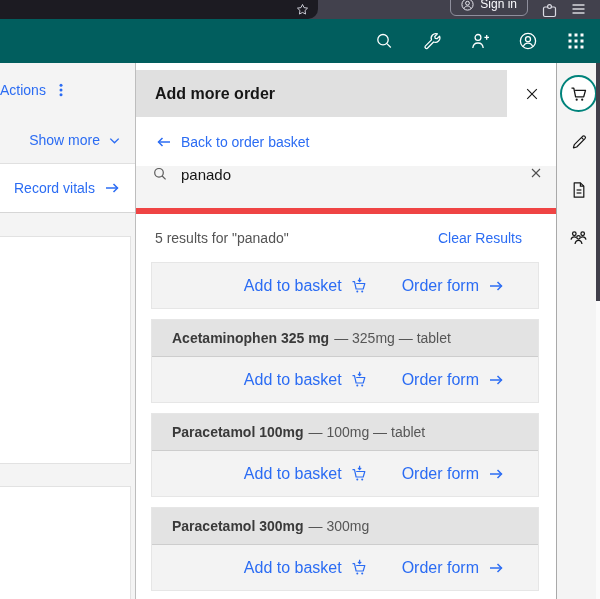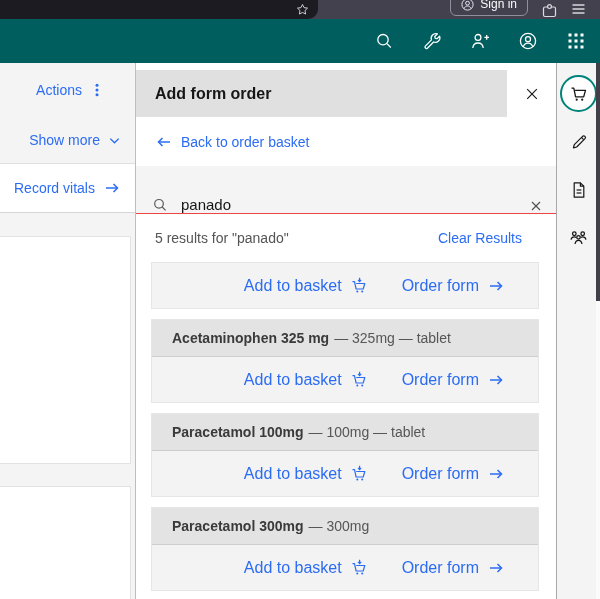--- a/index.html
+++ b/index.html
@@ -30,36 +30,36 @@
     font-family:"Liberation Sans",sans-serif;
   }
   .chrome-icon{margin-top:2px;display:flex;align-items:center;justify-content:center;}
   
   .app-header{height:44px;background:var(--teal);display:flex;justify-content:flex-end;align-items:center;}
   .hdr-btn{width:48px;height:44px;display:flex;align-items:center;justify-content:center;background:transparent;border:none;padding:0;}
   
   .main{position:relative;height:536px;display:flex;background:#fff;}
   
   .left-col{width:135px;background:#f4f4f4;display:flex;flex-direction:column;overflow:hidden;}
-  .row-actions{height:54px;display:flex;align-items:center;justify-content:flex-end;padding-right:31px;gap:8px;}
+  .row-actions{height:54px;display:flex;align-items:center;justify-content:flex-start;padding-right:10px;gap:8px;}
   .row-showmore{height:47px;border-bottom:1px solid #e0e0e0;display:flex;align-items:center;justify-content:flex-end;padding-right:13px;gap:7px;}
   .row-vitals{height:49px;background:#fff;border-bottom:1px solid #d6d6d6;display:flex;align-items:center;padding-left:14px;gap:9px;}
   .link{color:var(--blue);font-size:14px;cursor:pointer;}
   .chart-bg{flex:1;position:relative;background:#f4f4f4;}
   .chart-card{position:absolute;left:-18px;width:149px;background:#fff;border:1px solid #e2e2e2;}
   .chart-card.c1{top:23px;height:228px;}
   .chart-card.c2{top:273px;height:240px;}
   
   .overlay{width:422px;background:#fff;border-left:1px solid #bdbdbd;border-right:1px solid #a9a9a9;padding-top:7px;display:flex;flex-direction:column;}
   .panel-hdr{height:47px;background:#e0e0e0;display:flex;align-items:stretch;flex:none;}
   .panel-title{font-size:16px;font-weight:700;color:var(--ink);padding-left:19px;flex:1;display:flex;align-items:center;}
   .close-btn{width:49px;background:#fff;border:none;display:flex;align-items:center;justify-content:center;cursor:pointer;}
   .back-row{height:49px;flex:none;display:flex;align-items:center;padding-left:20px;gap:9px;background:#fff;border:none;width:100%;text-align:left;}
   .back-row .link{font-size:14px;}
-  .search-row{height:48px;flex:none;background:#f4f4f4;border-bottom:1px solid #ef4444;display:flex;align-items:flex-end;padding:0 13px 0 16px;gap:13px;}
+  .search-row{height:48px;flex:none;background:#f4f4f4;border-bottom:6px solid #ef4444;display:flex;align-items:flex-start;padding:0 13px 0 16px;gap:13px;}
   .search-input{flex:1;border:none;background:transparent;outline:none;font-size:15px;color:var(--ink);font-family:"Liberation Sans",sans-serif;padding:0;}
   .icon-btn{background:transparent;border:none;padding:0;display:flex;align-items:center;justify-content:center;cursor:pointer;}
   .results-head{height:48px;flex:none;display:flex;align-items:center;padding:0 34px 0 19px;}
   .results-summary{flex:1;font-size:14px;color:#545454;}
   .clear-results{background:transparent;border:none;color:var(--blue);font-size:14px;padding:0;cursor:pointer;font-family:"Liberation Sans",sans-serif;}
   .results-list{padding:0 17px 0 15px;display:flex;flex-direction:column;gap:10px;}
   .rcard{border:1px solid #e6e6e6;}
   .rcard-head{height:37px;background:#e3e3e3;border-bottom:1px solid #cdcdcd;display:flex;align-items:center;padding-left:20px;font-size:14px;gap:5px;}
   .rcard-head .drug-name{color:#3a3a3a;font-weight:700;}
   .rcard-head .drug-detail{color:#565656;}
@@ -198,21 +198,21 @@
       </span>
     </div>
     <div class="chart-bg">
       <div class="chart-card c1"></div>
       <div class="chart-card c2"></div>
     </div>
   </div>
 
   <div class="overlay">
     <div class="panel-hdr">
-      <span class="panel-title">Add form order</span>
+      <span class="panel-title">Add more order</span>
       <button class="close-btn">
         <span style="display:flex;">
           <svg width="16" height="16" viewBox="0 0 16 16">
               <line x1="3.2" y1="3.2" x2="12.8" y2="12.8" stroke="#161616" stroke-width="1.1"></line>
               <line x1="12.8" y1="3.2" x2="3.2" y2="12.8" stroke="#161616" stroke-width="1.1"></line>
             </svg>
         </span>
       </button>
     </div>
     <button class="back-row">

